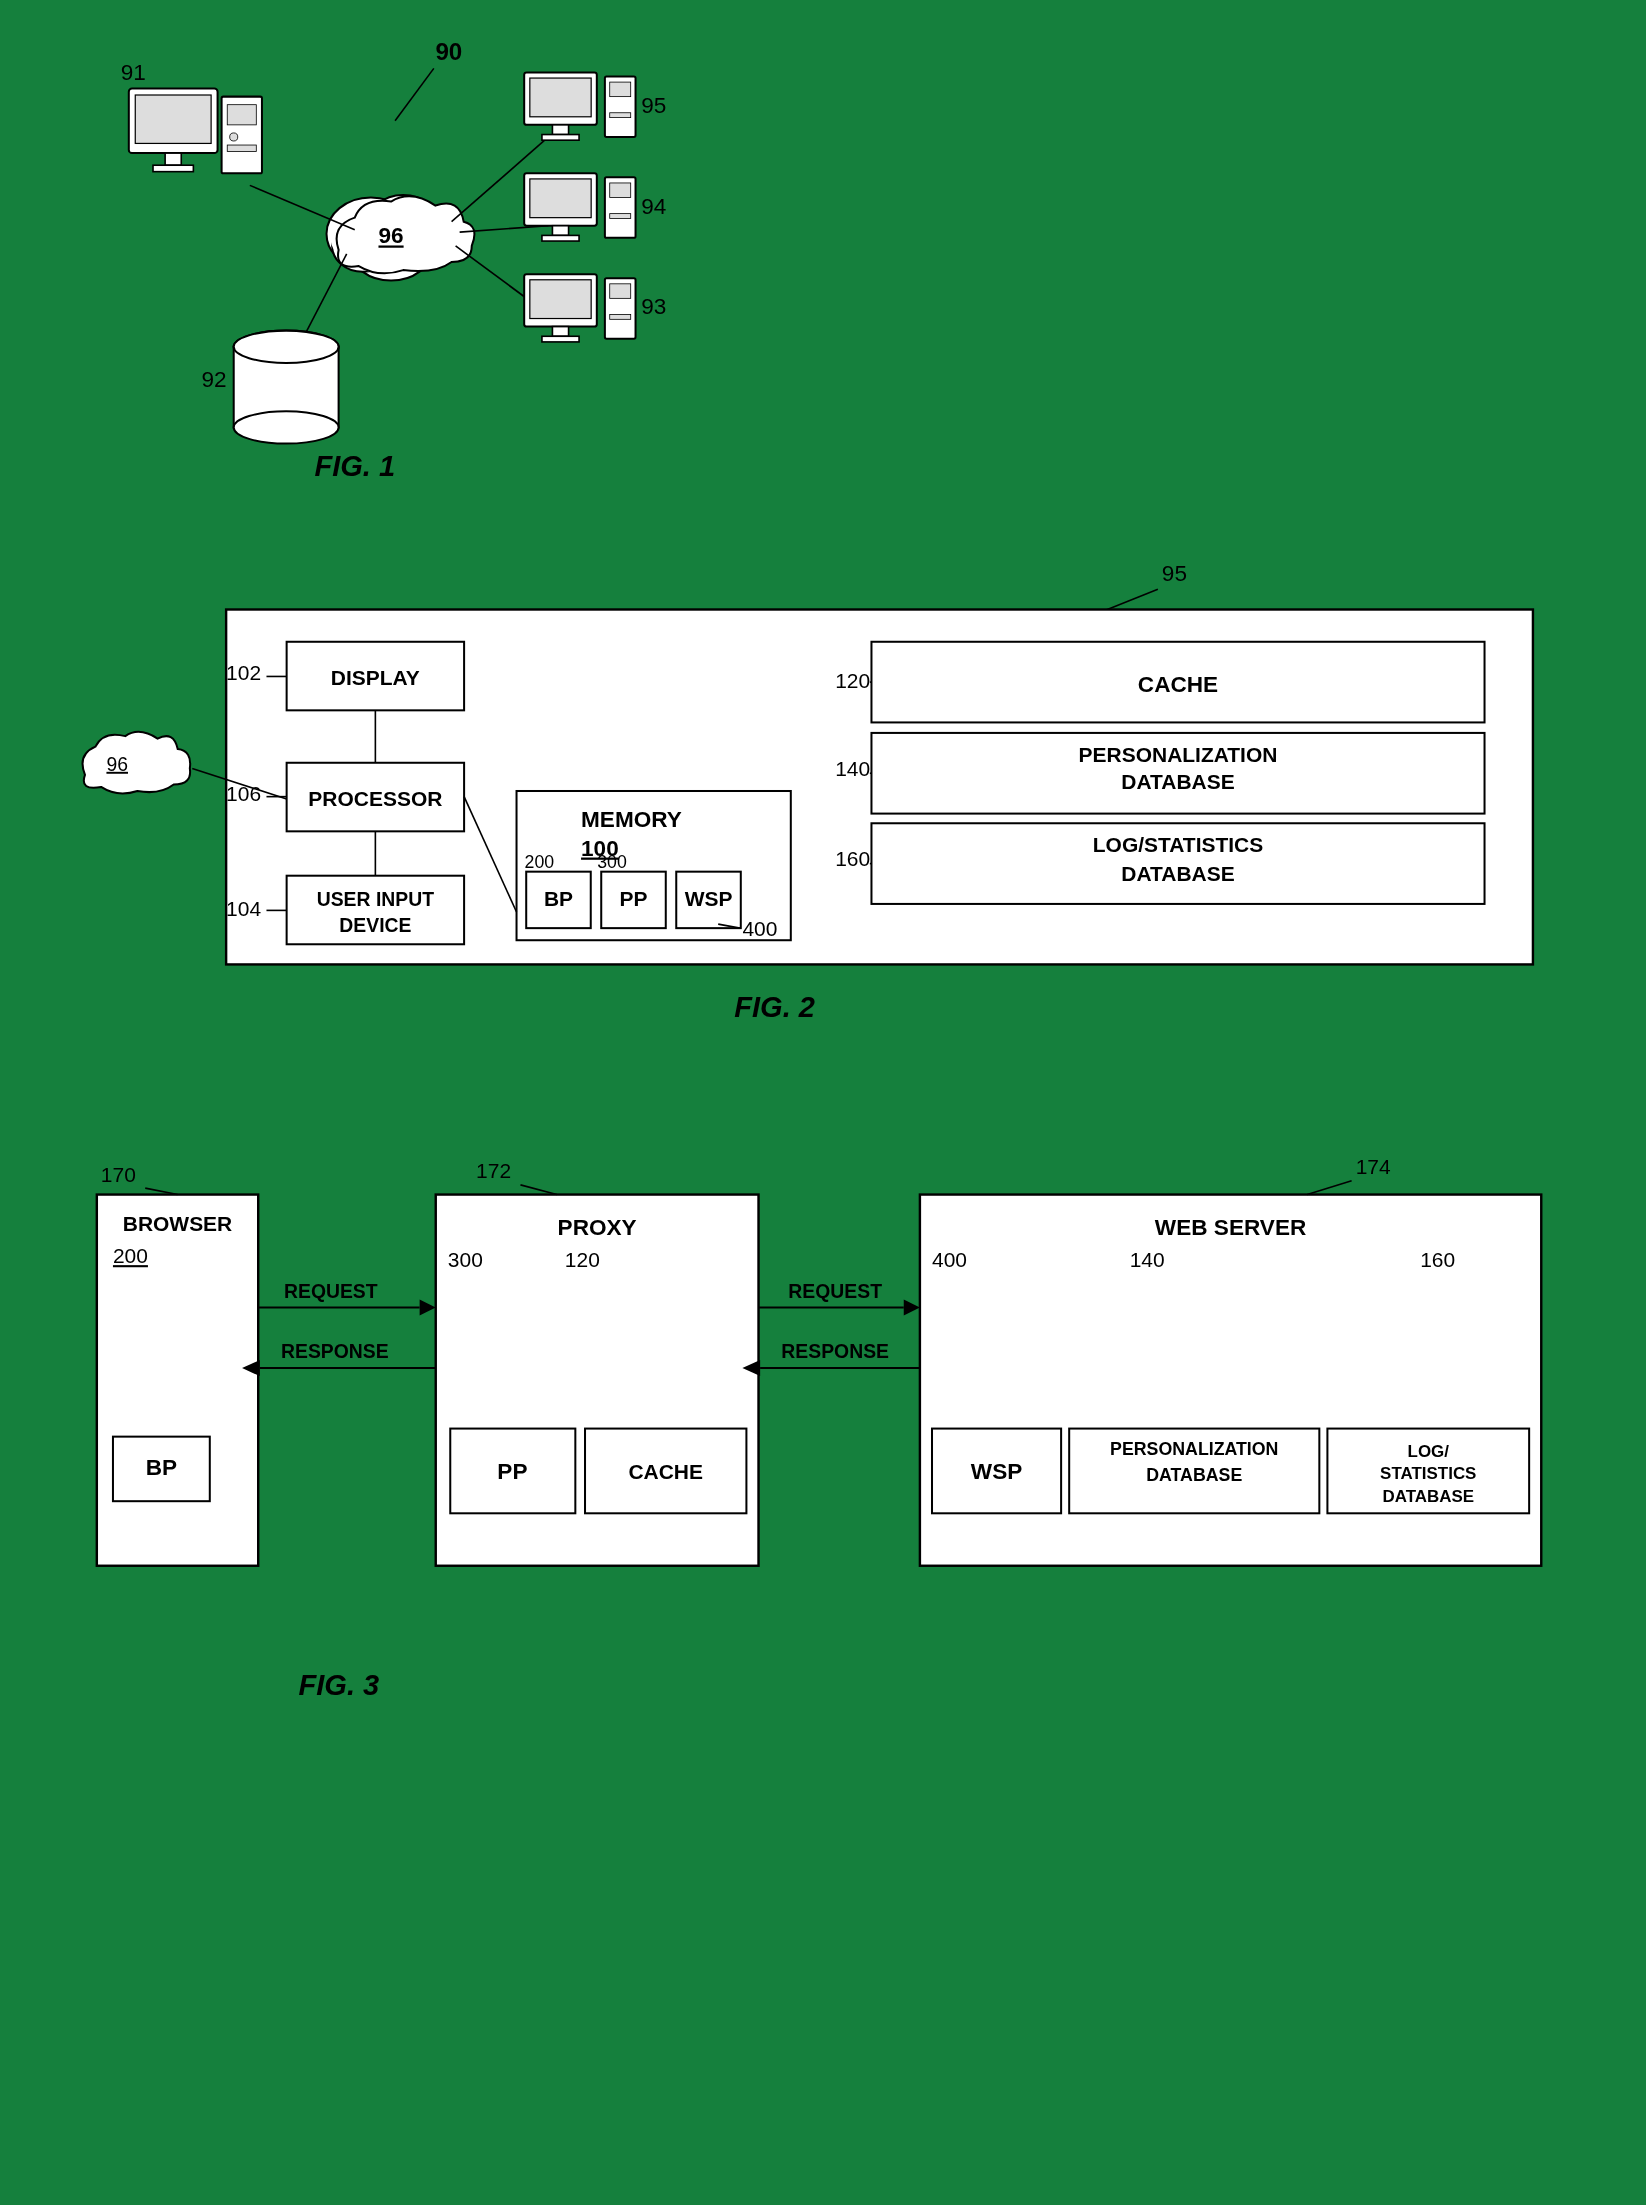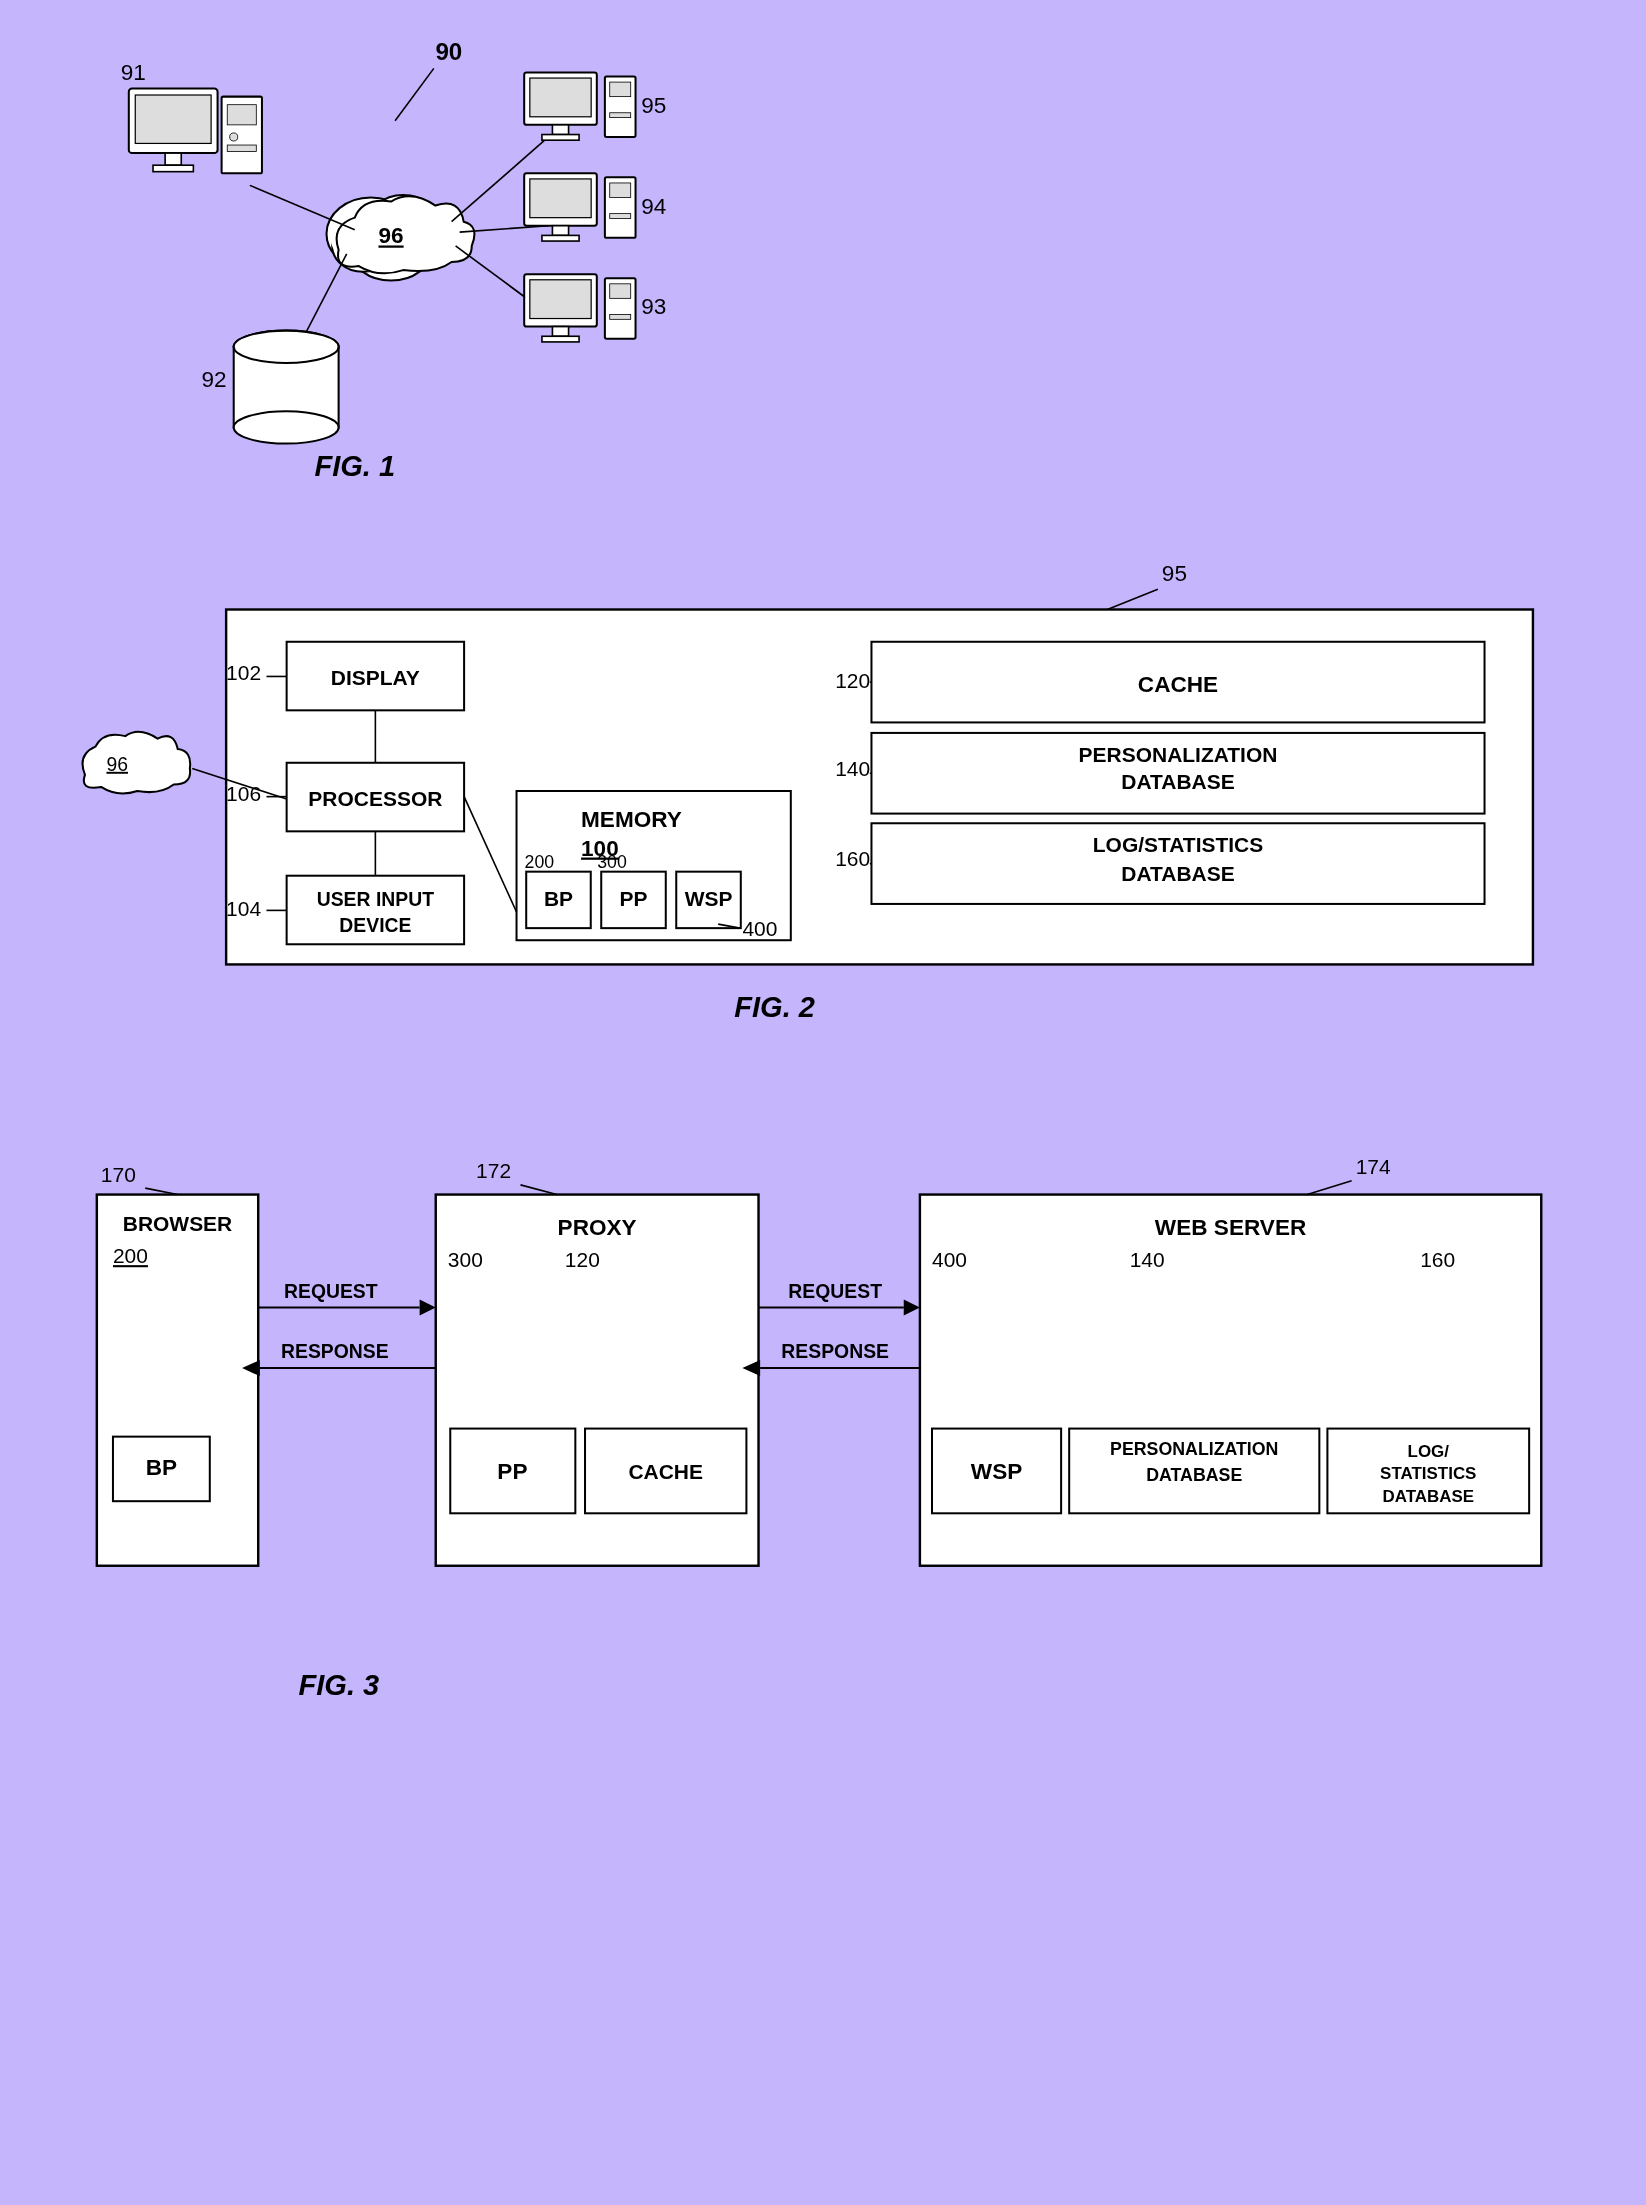--- a/index.html
+++ b/index.html
@@ -8,21 +8,21 @@
       font-family: Arial, sans-serif;
       width: 1647px;
       min-height: 2205px;
       position: relative;
       overflow-x: hidden;
     }
 
     .page {
       width: 1647px;
       min-height: 2205px;
-      background: #c4b5fd;
+      background: #15803d;
       position: relative;
       padding-left: 24px;
     }
   </style>
 </head>
 <body>
 
 <div class="page">
 
   <svg style="position:absolute; top:24px; left:48px; width:791px; height:468px;" viewBox="0 0 980 580">

